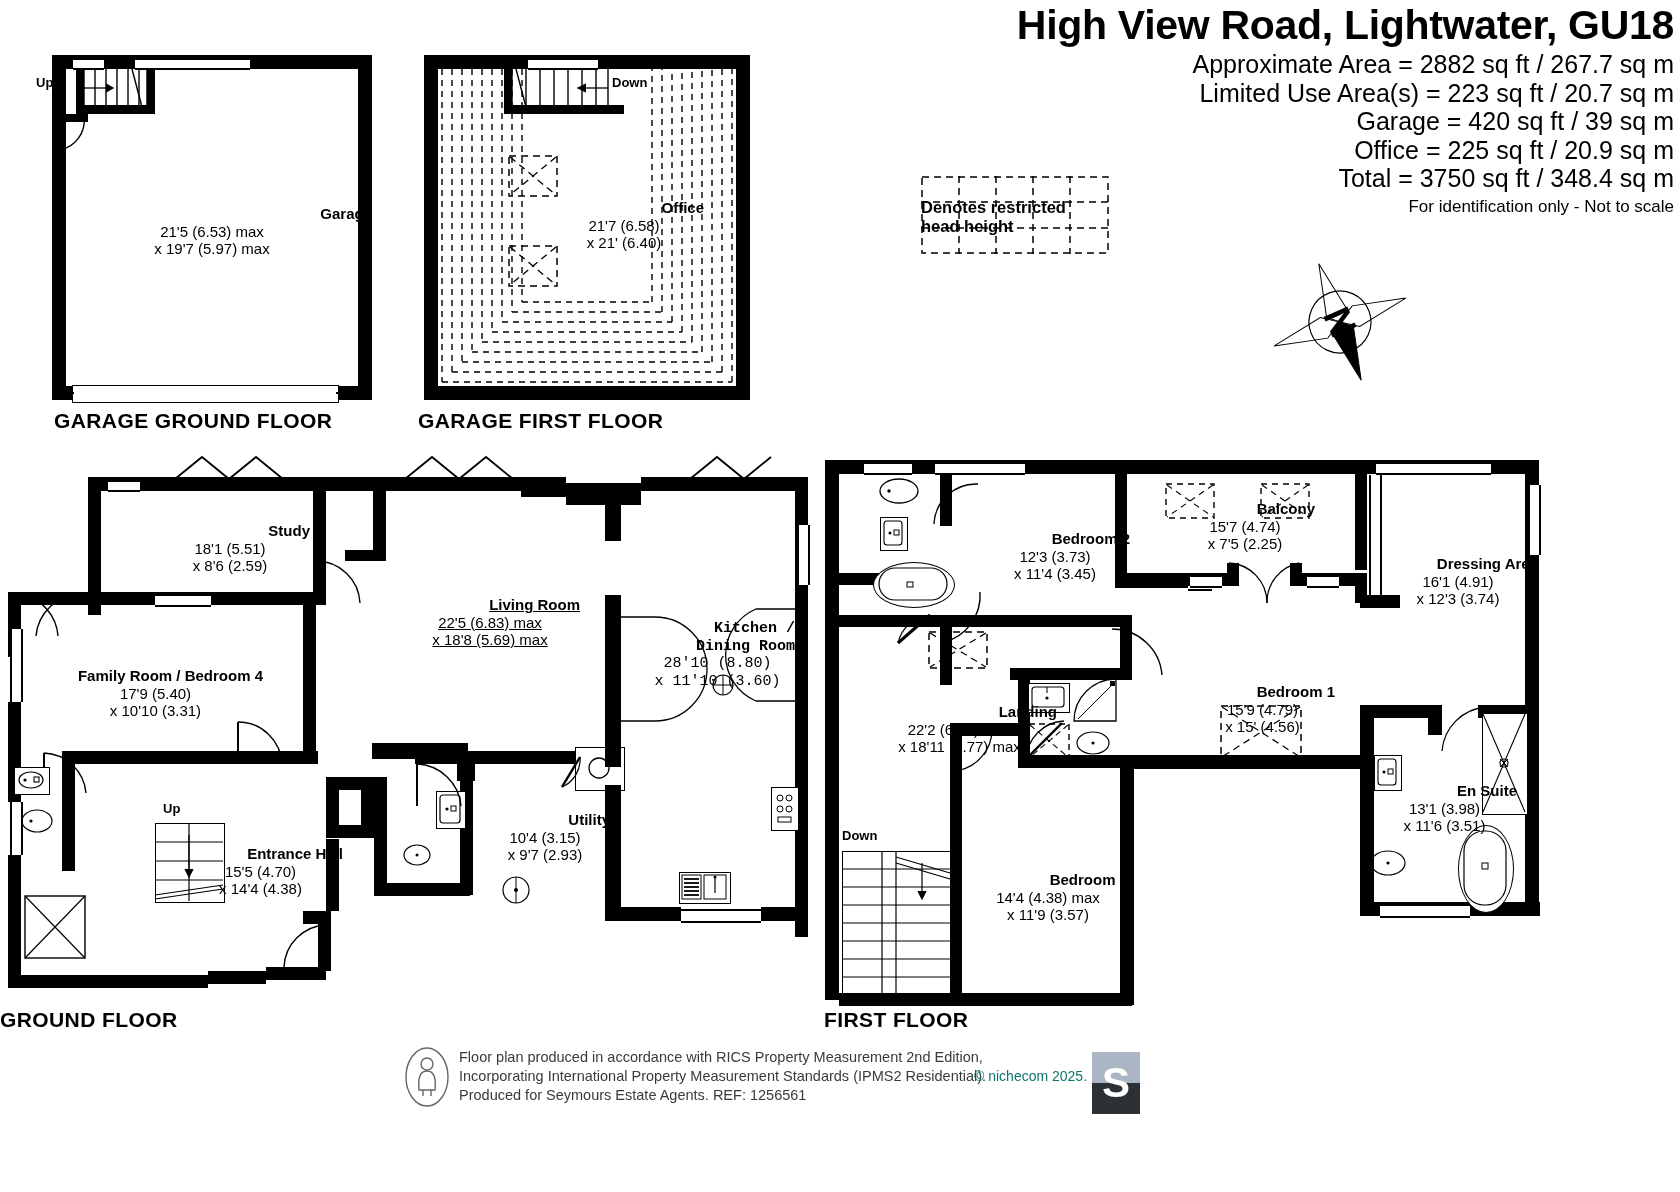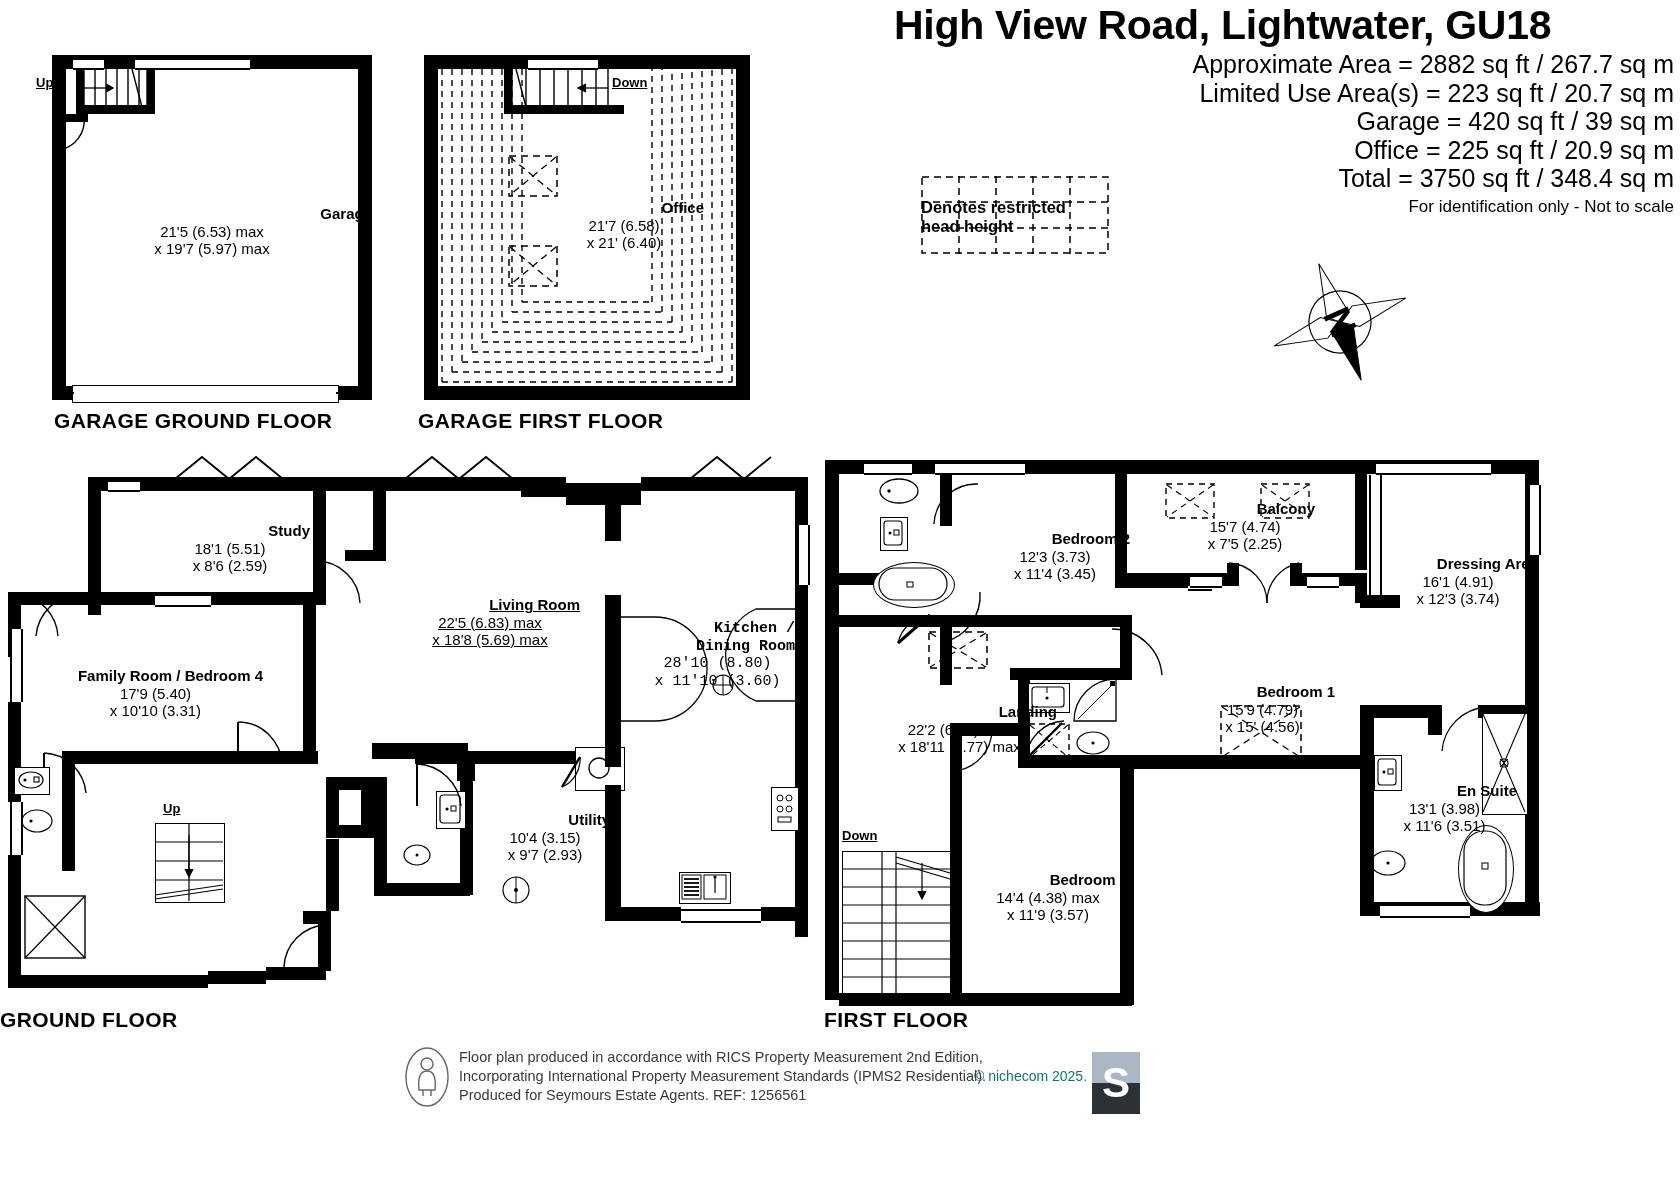--- a/index.html
+++ b/index.html
@@ -2,28 +2,28 @@
 <html><head>
 <meta charset="utf-8">
 <style>
   html,body{margin:0;padding:0;background:#fff;}
   body{width:1680px;height:1192px;position:relative;overflow:hidden;
        font-family:"Liberation Sans",sans-serif;color:#000;}
   .stage{position:absolute;inset:0;}
   .abs{position:absolute;}
 
   
-  .title{font-size:41px;font-weight:bold;letter-spacing:-0.3px;white-space:nowrap;}
+  .title{font-size:41px;font-weight:bold;letter-spacing:-0.3px;text-align:right;white-space:nowrap;}
   .areaLine{font-size:25px;text-align:right;white-space:nowrap;line-height:28.5px;}
   .ident{font-size:17px;text-align:right;white-space:nowrap;}
   .floorTag{font-size:21px;font-weight:bold;letter-spacing:0.4px;white-space:nowrap;}
   .roomLbl{text-align:center;white-space:nowrap;line-height:17.5px;}
   .roomLbl .nm{font-size:15px;font-weight:bold;display:block;text-align:right;}
   .roomLbl .dim{font-size:15px;display:block;}
-  .tinyLbl{font-size:13px;font-weight:bold;white-space:nowrap;text-decoration:underline;}
+  .tinyLbl{font-size:13px;font-weight:bold;white-space:nowrap;}
   .denotes{font-size:16.5px;font-weight:bold;text-align:left;line-height:19px;white-space:nowrap;}
 
   
   .w{position:absolute;background:#000;}
   .thin{position:absolute;background:#000;}
   .win{position:absolute;background:#fff;border-top:2px solid #000;border-bottom:2px solid #000;}
   .winV{position:absolute;background:#fff;border-left:2px solid #000;border-right:2px solid #000;}
   .outline{position:absolute;border:1.6px solid #000;background:#fff;}
   .outlineR{position:absolute;border:1.6px solid #000;background:#fff;border-radius:50%;}
   svg{display:block;overflow:visible;}
@@ -394,20 +394,25 @@
 
     <div class="abs roomLbl" style="left:150px;top:67px;width:160px;">
       <span class="nm">Study</span>
       <span class="dim">18'1 (5.51)</span>
       <span class="dim">x 8'6 (2.59)</span>
     </div>
     <div class="abs roomLbl" style="left:48px;top:212px;width:215px;">
       <span class="nm">Family Room / Bedroom 4</span>
       <span class="dim">17'9 (5.40)</span>
       <span class="dim">x 10'10 (3.31)</span>
+    </div>
+    <div class="abs roomLbl" style="left:178px;top:390px;width:165px;">
+      <span class="nm">Entrance Hall</span>
+      <span class="dim">15'5 (4.70)</span>
+      <span class="dim">x 14'4 (4.38)</span>
     </div>
     <div class="abs roomLbl" style="left:400px;top:141px;width:180px;text-decoration:underline;">
       <span class="nm">Living Room</span>
       <span class="dim">22'5 (6.83) max</span>
       <span class="dim">x 18'8 (5.69) max</span>
     </div>
     <div class="abs roomLbl" style="left:480px;top:356px;width:130px;">
       <span class="nm">Utility</span>
       <span class="dim">10'4 (3.15)</span>
       <span class="dim">x 9'7 (2.93)</span>

